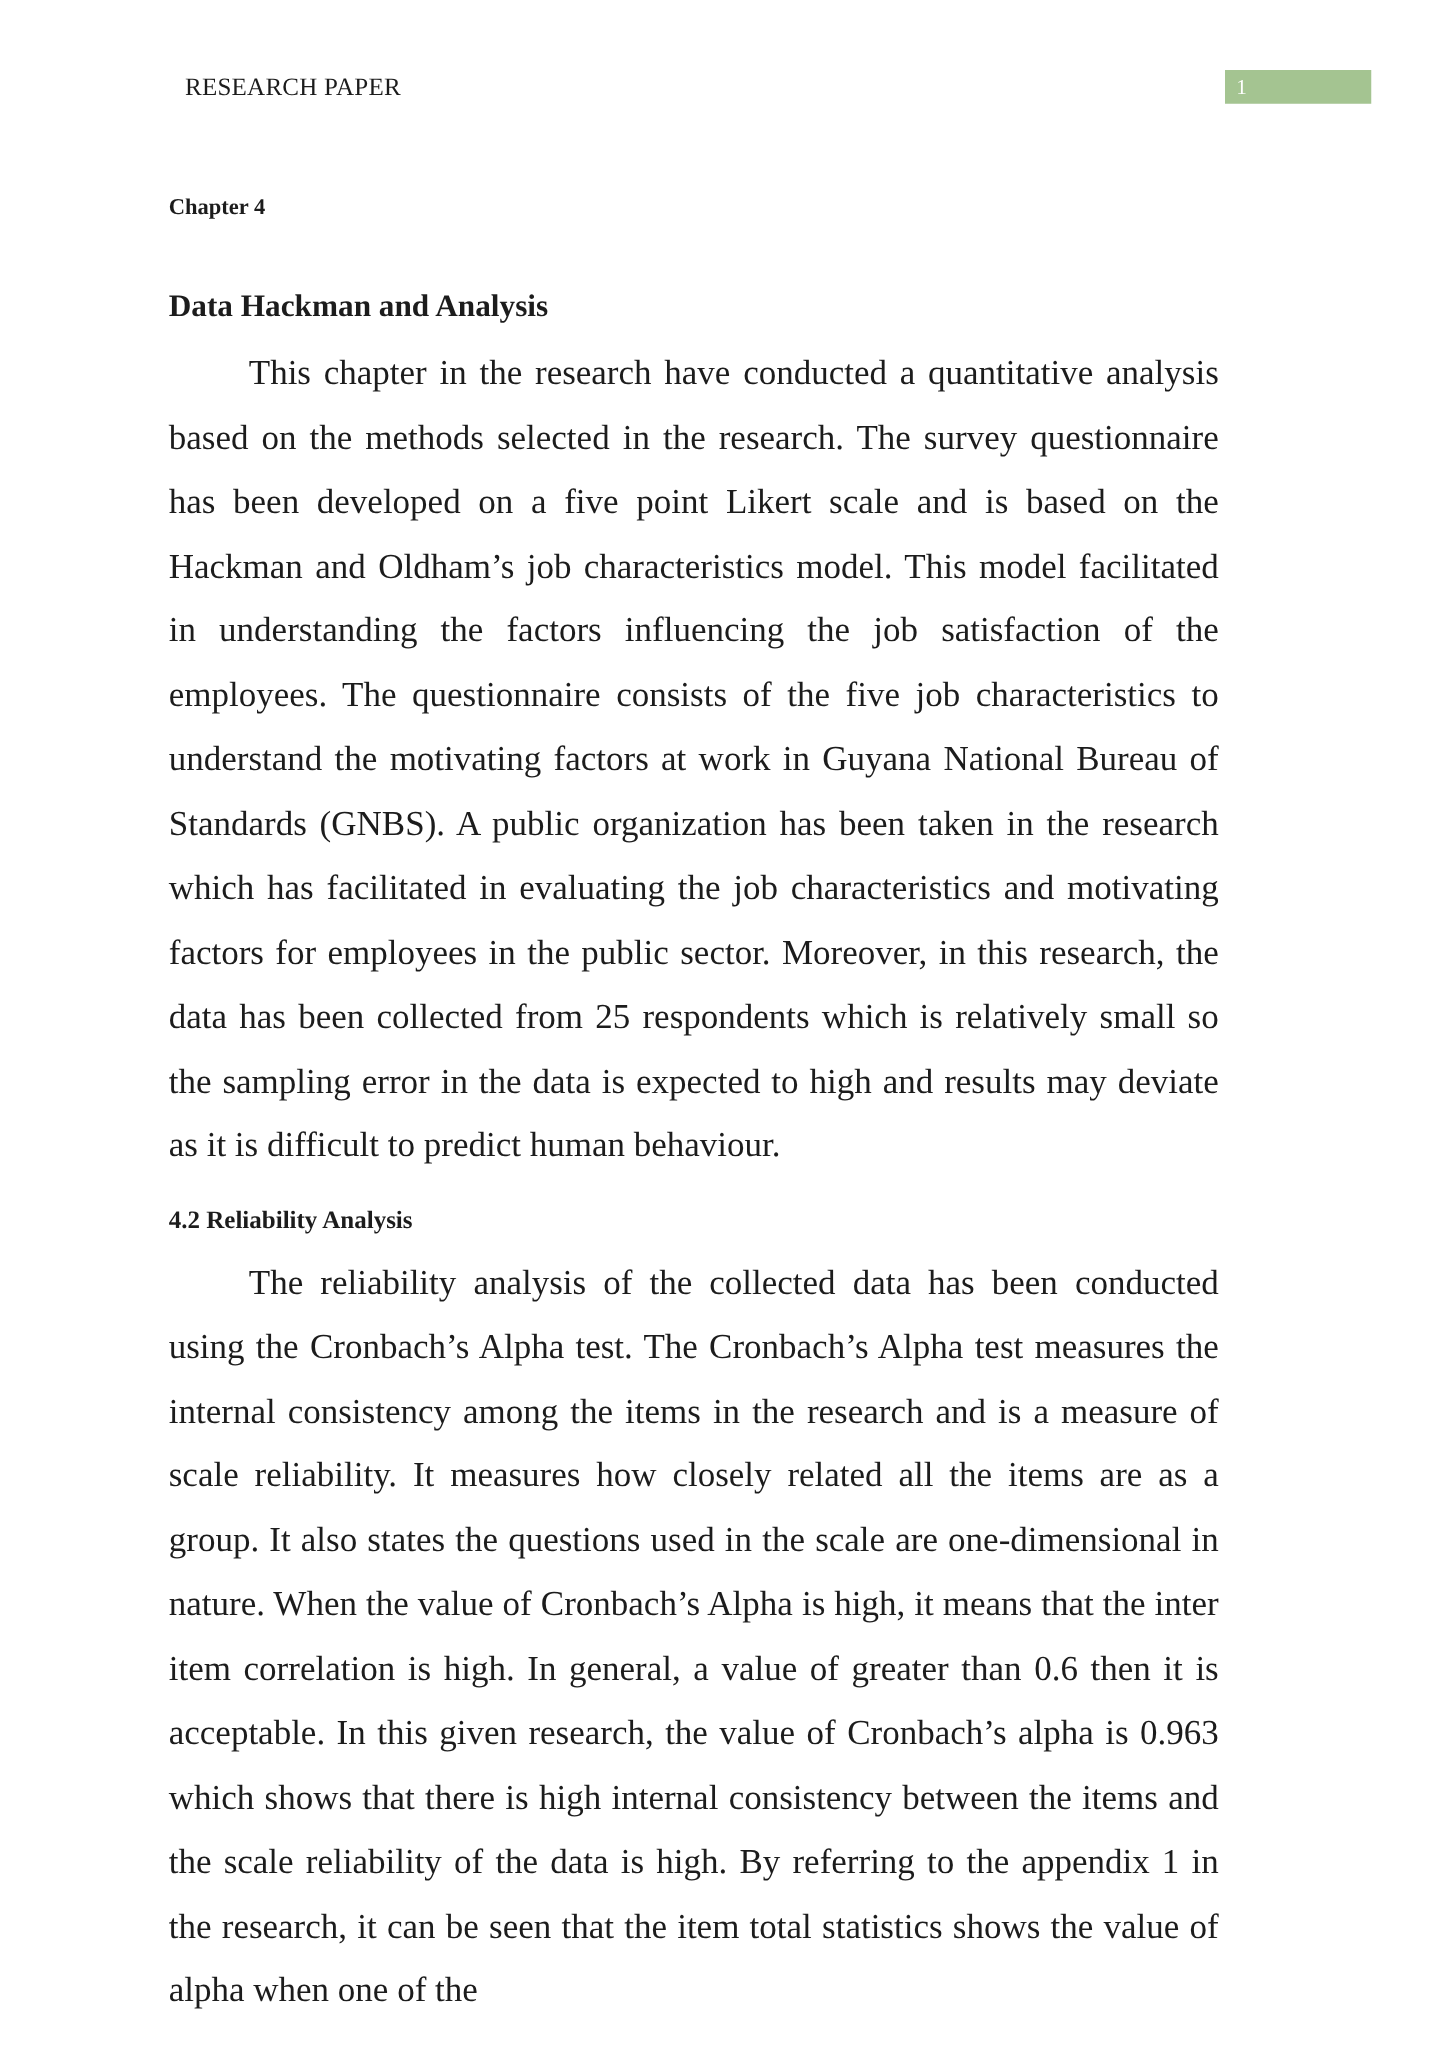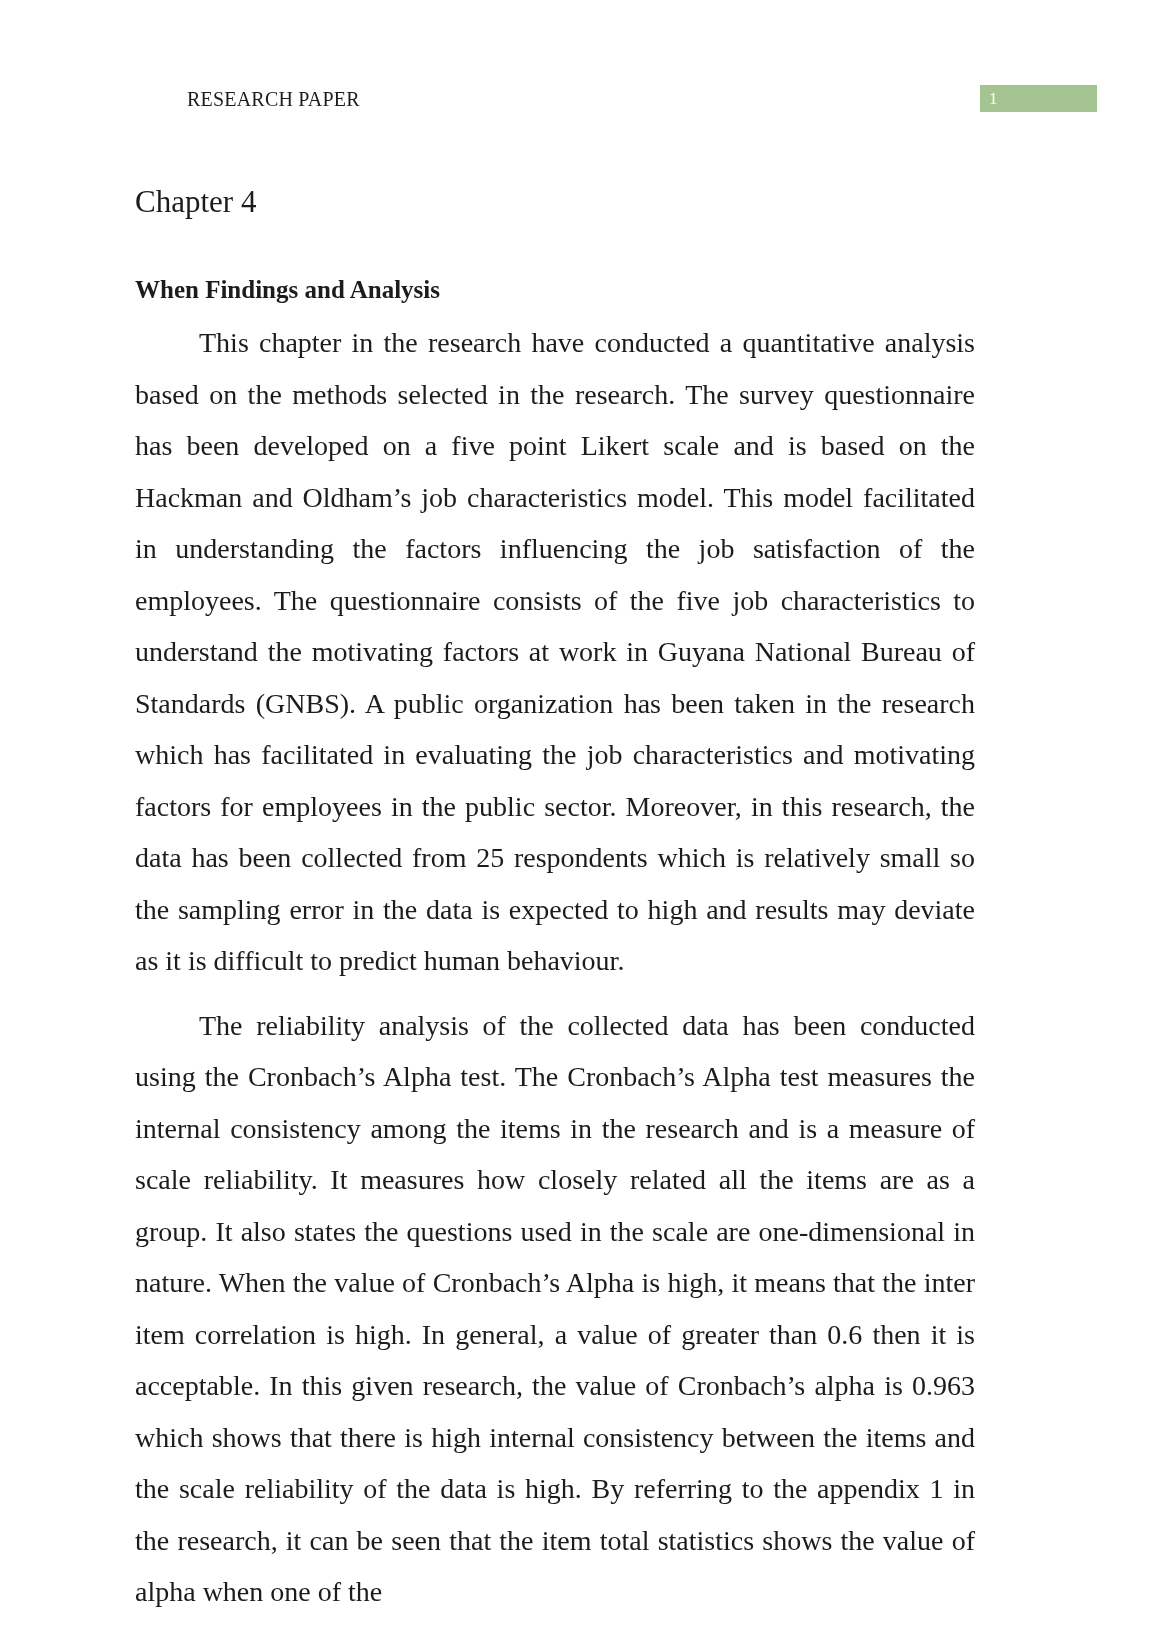--- a/index.html
+++ b/index.html
@@ -10,22 +10,21 @@
     color: #1c1c1c;
     font-family: "Liberation Serif", "DejaVu Serif", serif;
     overflow: hidden;
   }
   .page { width: 1158px; height: 1638px; position: relative; }
 
   .page-header {
     display: flex;
     justify-content: space-between;
     align-items: flex-start;
-    padding: 85px 61px 0 148px;
-    margin-left: 39px;
+    padding: 56px 61px 0 148px;
   }
   .running-head {
     font-size: 20px;
     letter-spacing: 0.2px;
     padding-top: 3px;
   }
   .page-number-badge {
     width: 117px;
     height: 27px;
     box-sizing: border-box;
@@ -33,22 +32,22 @@
     display: flex;
     align-items: center;
     font-size: 17px;
   }
 
   main {
     margin-left: 135px;
     width: 840px;
   }
   .chapter-heading {
-    font-size: 31px;
-    font-weight: normal;
+    font-size: 18px;
+    font-weight: bold;
     margin: 72px 0 0 0;
   }
   .doc-title {
     font-size: 25px;
     font-weight: bold;
     margin: 56px 0 0 0;
   }
   .section-heading {
     font-size: 20px;
     font-weight: bold;
@@ -71,22 +70,23 @@
 <div class="page">
 
   <div class="page-header">
     <div class="running-head">RESEARCH PAPER</div>
     <div class="page-number-badge" style="background: rgb(164, 196, 145); color: rgb(255, 255, 255);">1</div>
   </div>
 
   <main>
     <h1 class="chapter-heading">Chapter 4</h1>
 
-    <h2 class="doc-title">When Findings and Analysis</h2>
+    <h2 class="doc-title">Data Hackman and Analysis</h2>
 
 
     <p class="body-par">This chapter in the research have conducted a quantitative analysis based on the methods selected in the research.  The survey questionnaire has been developed on a five point Likert scale and is based on the Hackman and Oldham’s job characteristics model. This model facilitated in understanding the factors influencing the job satisfaction of the employees. The questionnaire consists of the five job characteristics to understand the motivating factors at work in Guyana National Bureau of Standards (GNBS). A public organization has been taken in the research which has facilitated in evaluating the job characteristics and motivating factors for employees in the public sector. Moreover, in this research, the data has been collected from 25 respondents which is relatively small so the sampling error in the data is expected to high and results may deviate as it is difficult to predict human behaviour.</p>
 
+    <h3 class="section-heading second">4.2 Reliability Analysis</h3>
 
     <p class="body-par">The reliability analysis of the collected data has been conducted using the Cronbach’s Alpha test. The Cronbach’s Alpha test measures the internal consistency among the items in the research and is a measure of scale reliability. It measures how closely related all the items are as a group. It also states the questions used in the scale are one-dimensional in nature. When the value of Cronbach’s Alpha is high, it means that the inter item correlation is high. In general, a value of greater than 0.6 then it is acceptable. In this given research, the value of Cronbach’s alpha is 0.963 which shows that there is high internal consistency between the items and the scale reliability of the data is high.  By referring to the appendix 1 in the research, it can be seen that the item total statistics shows the value of alpha when one of the</p>
   </main>
 
 </div>
 
 </body></html>

